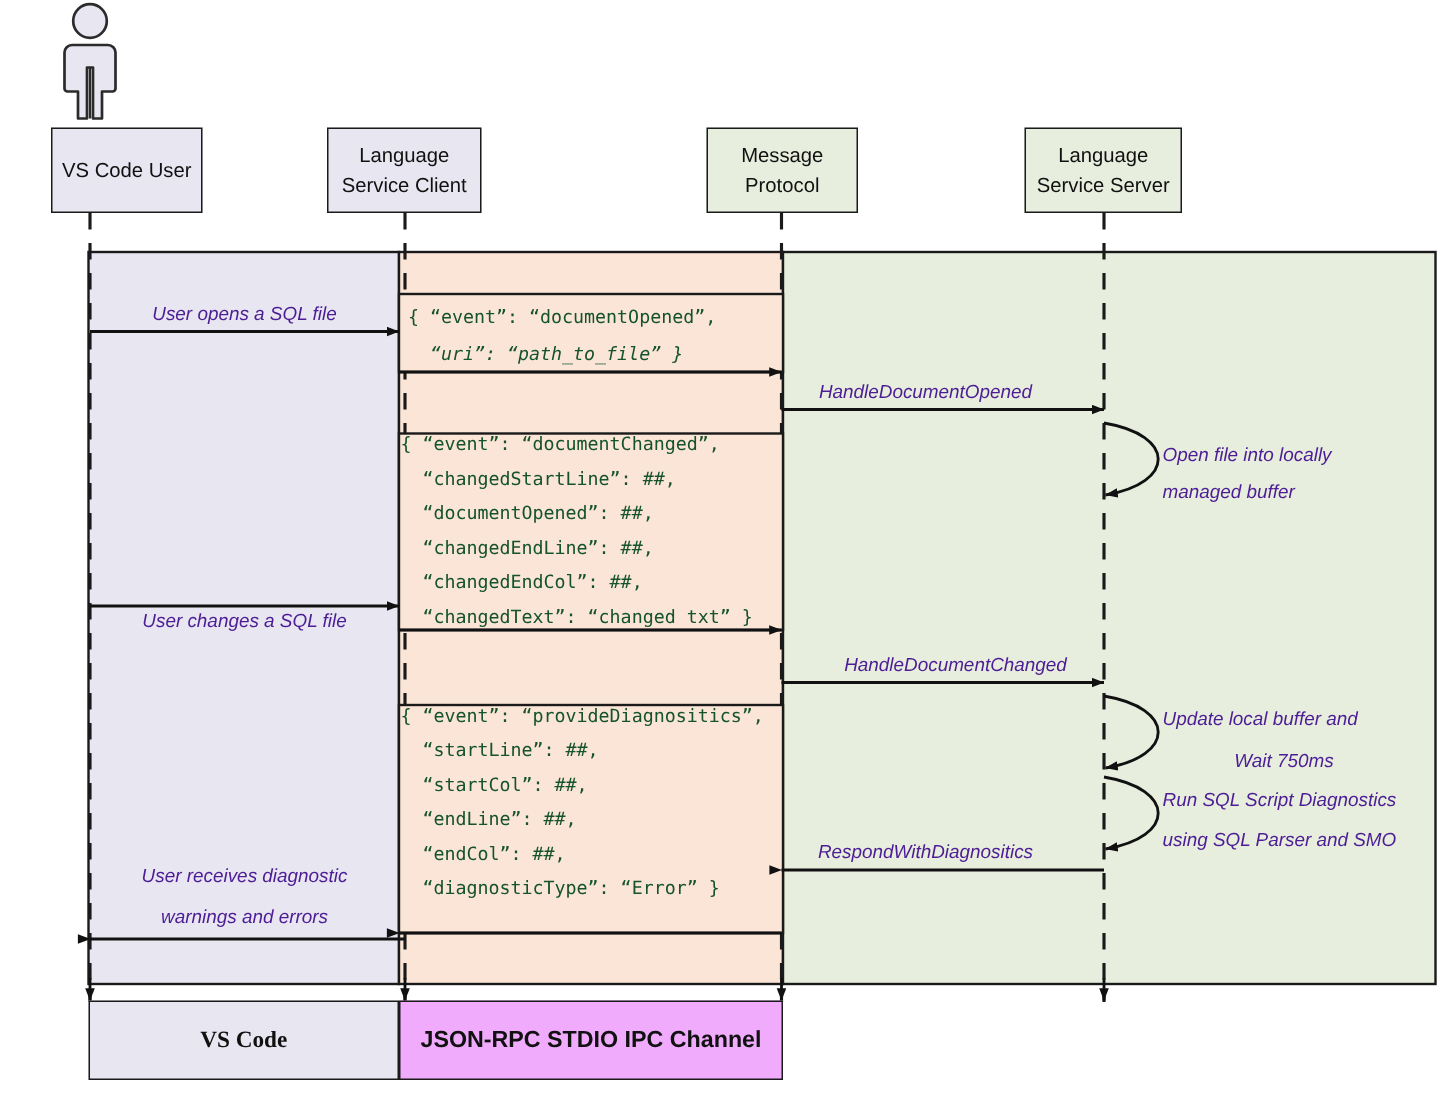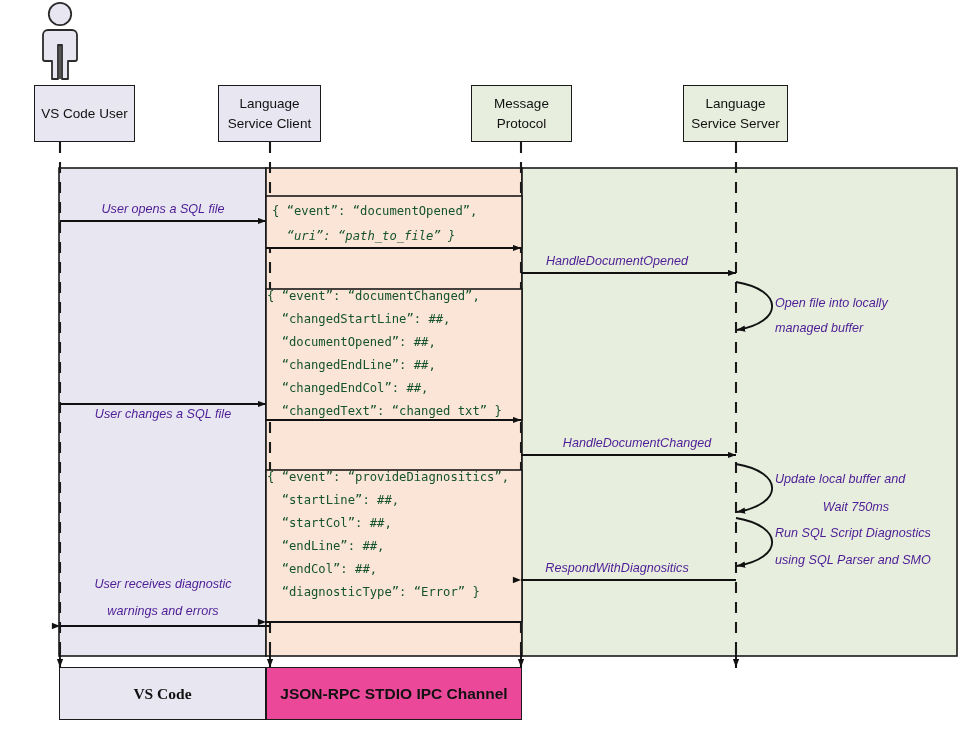--- a/index.html
+++ b/index.html
@@ -54,21 +54,21 @@
     box-sizing: border-box;
     border: 1.6px solid #1a1a1a;
     display: flex;
     align-items: center;
     justify-content: center;
     font-size: 15.5px;
     font-weight: bold;
     color: #111111;
   }
   .foot-purple { background: #e8e6f0; }
-  .foot-peach  { background: #ec4899; }
+  .foot-peach  { background: #f0abfc; }
   .foot-green  { background: #e8eede; }
 
   
   .anno {
     position: absolute;
     font-style: italic;
     font-size: 12.6px;
     color: #4c1d95;
     white-space: nowrap;
     line-height: 1.0;

